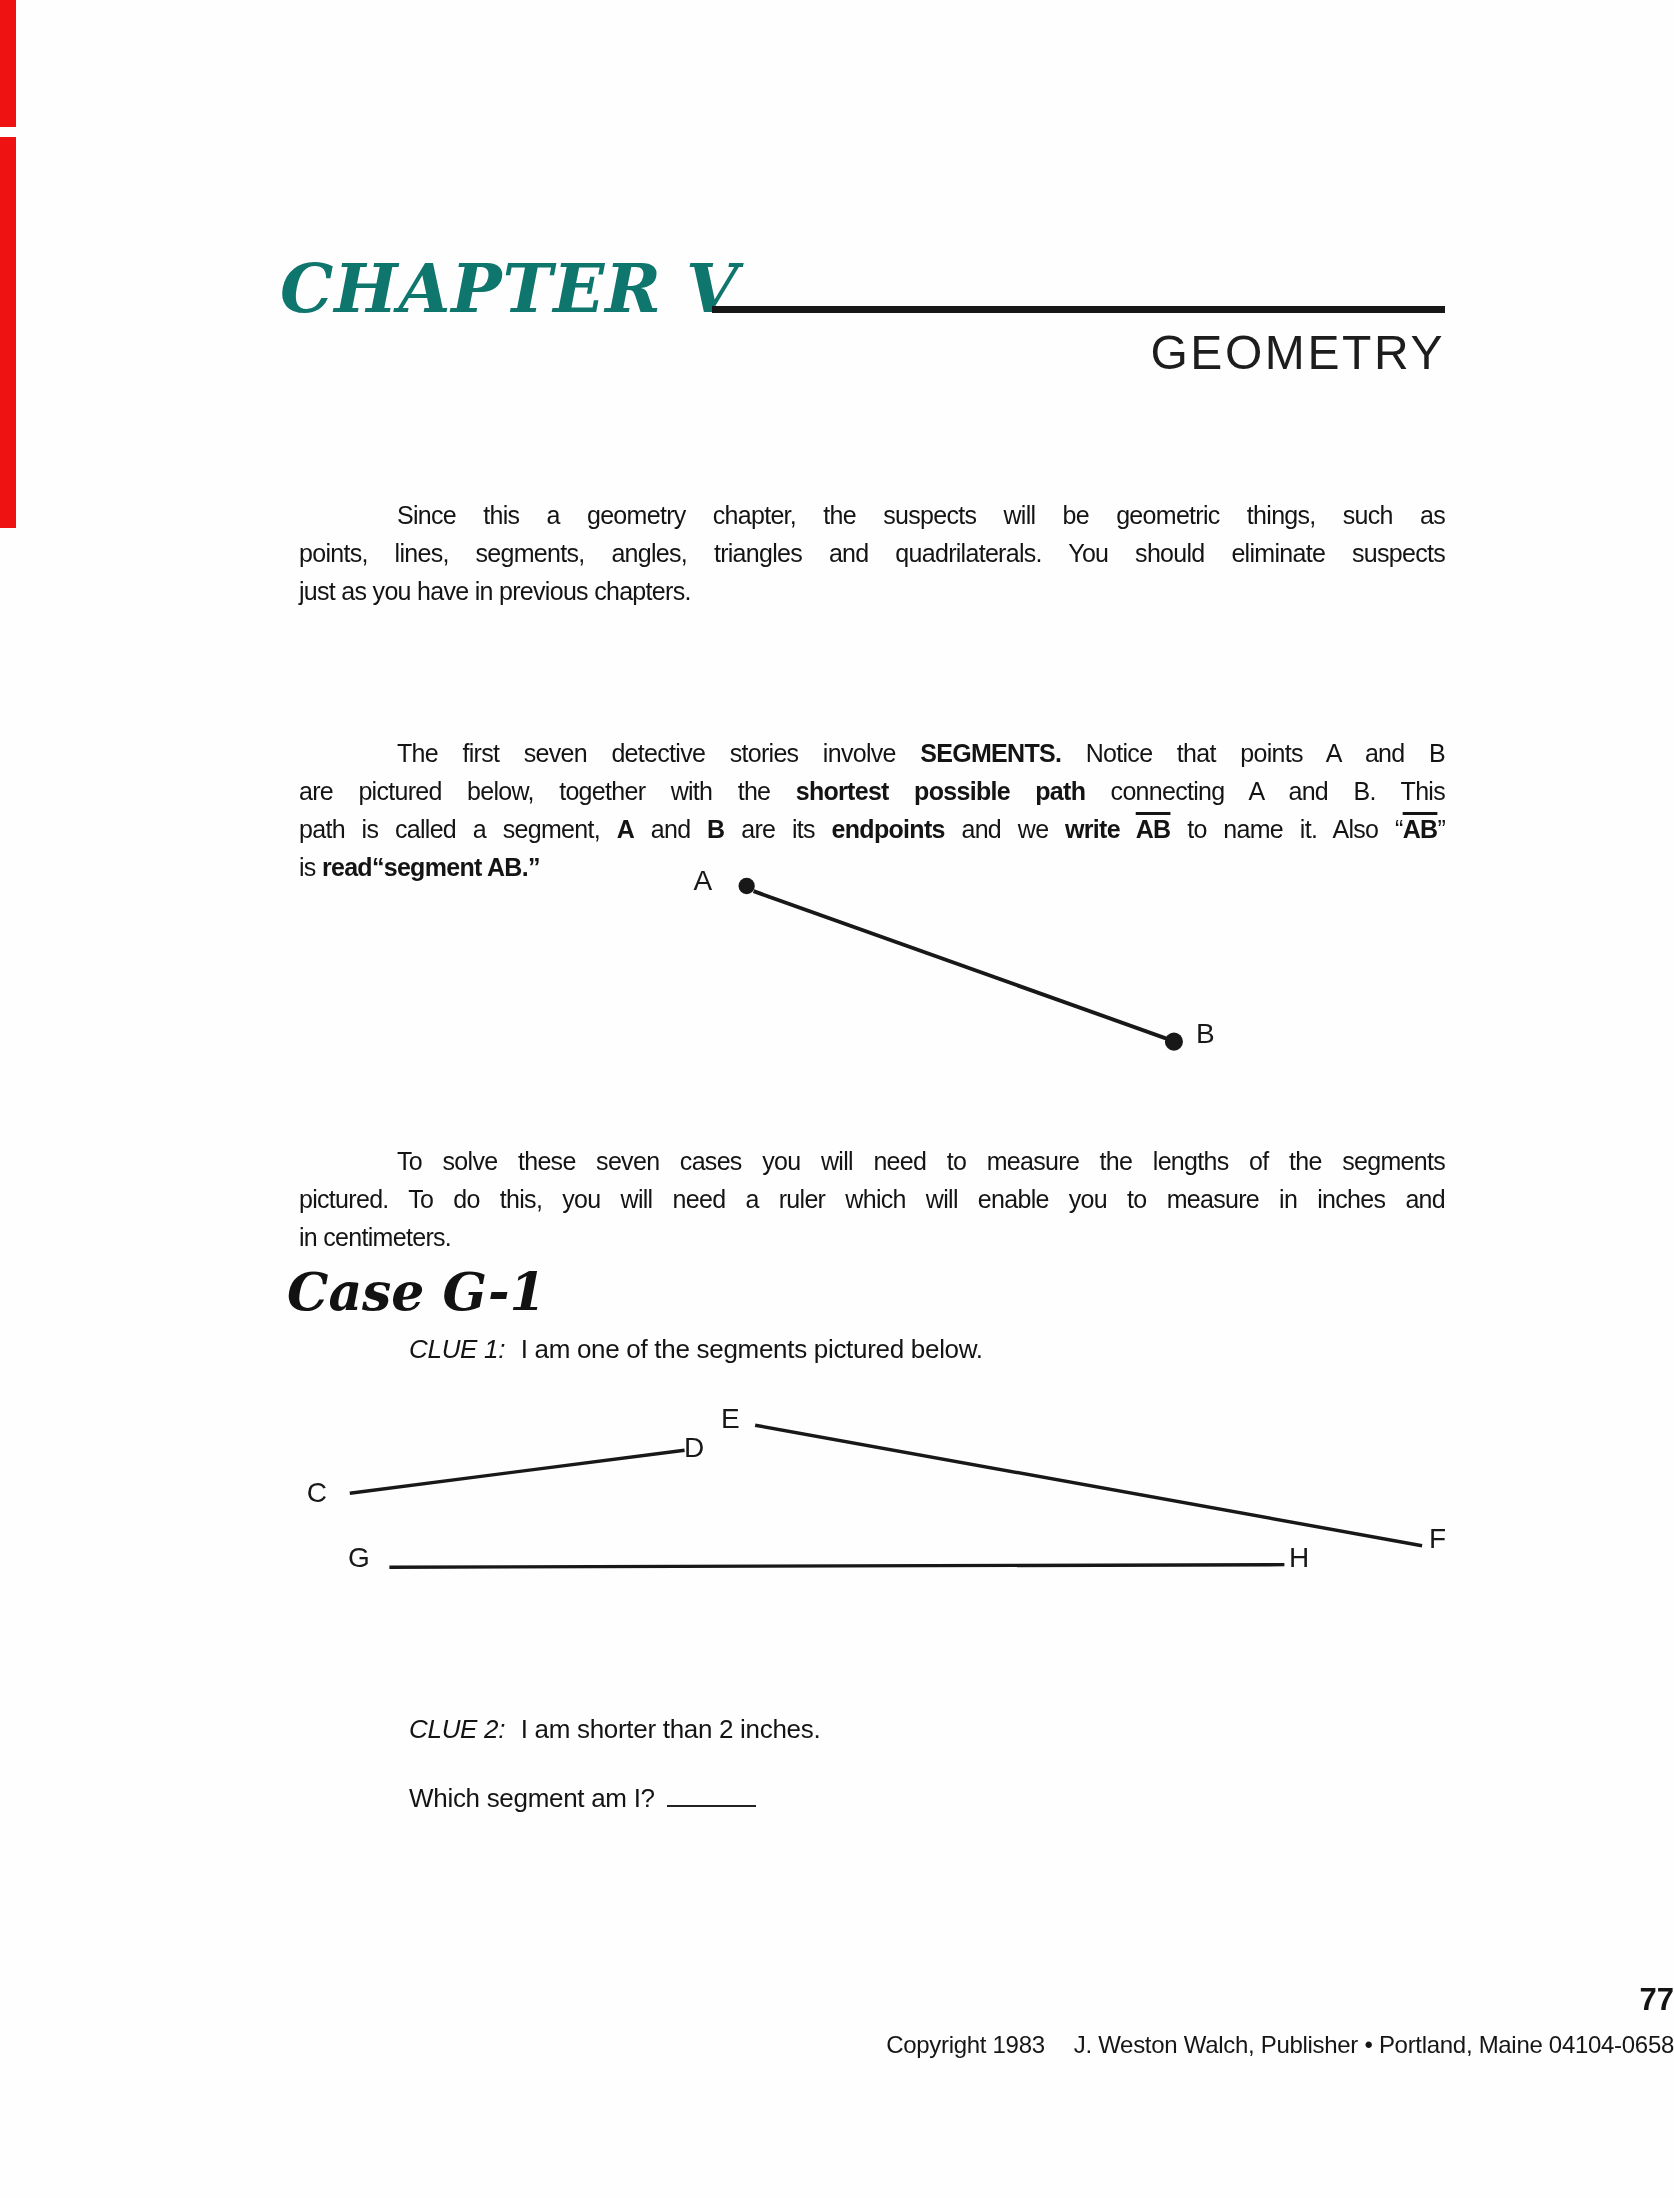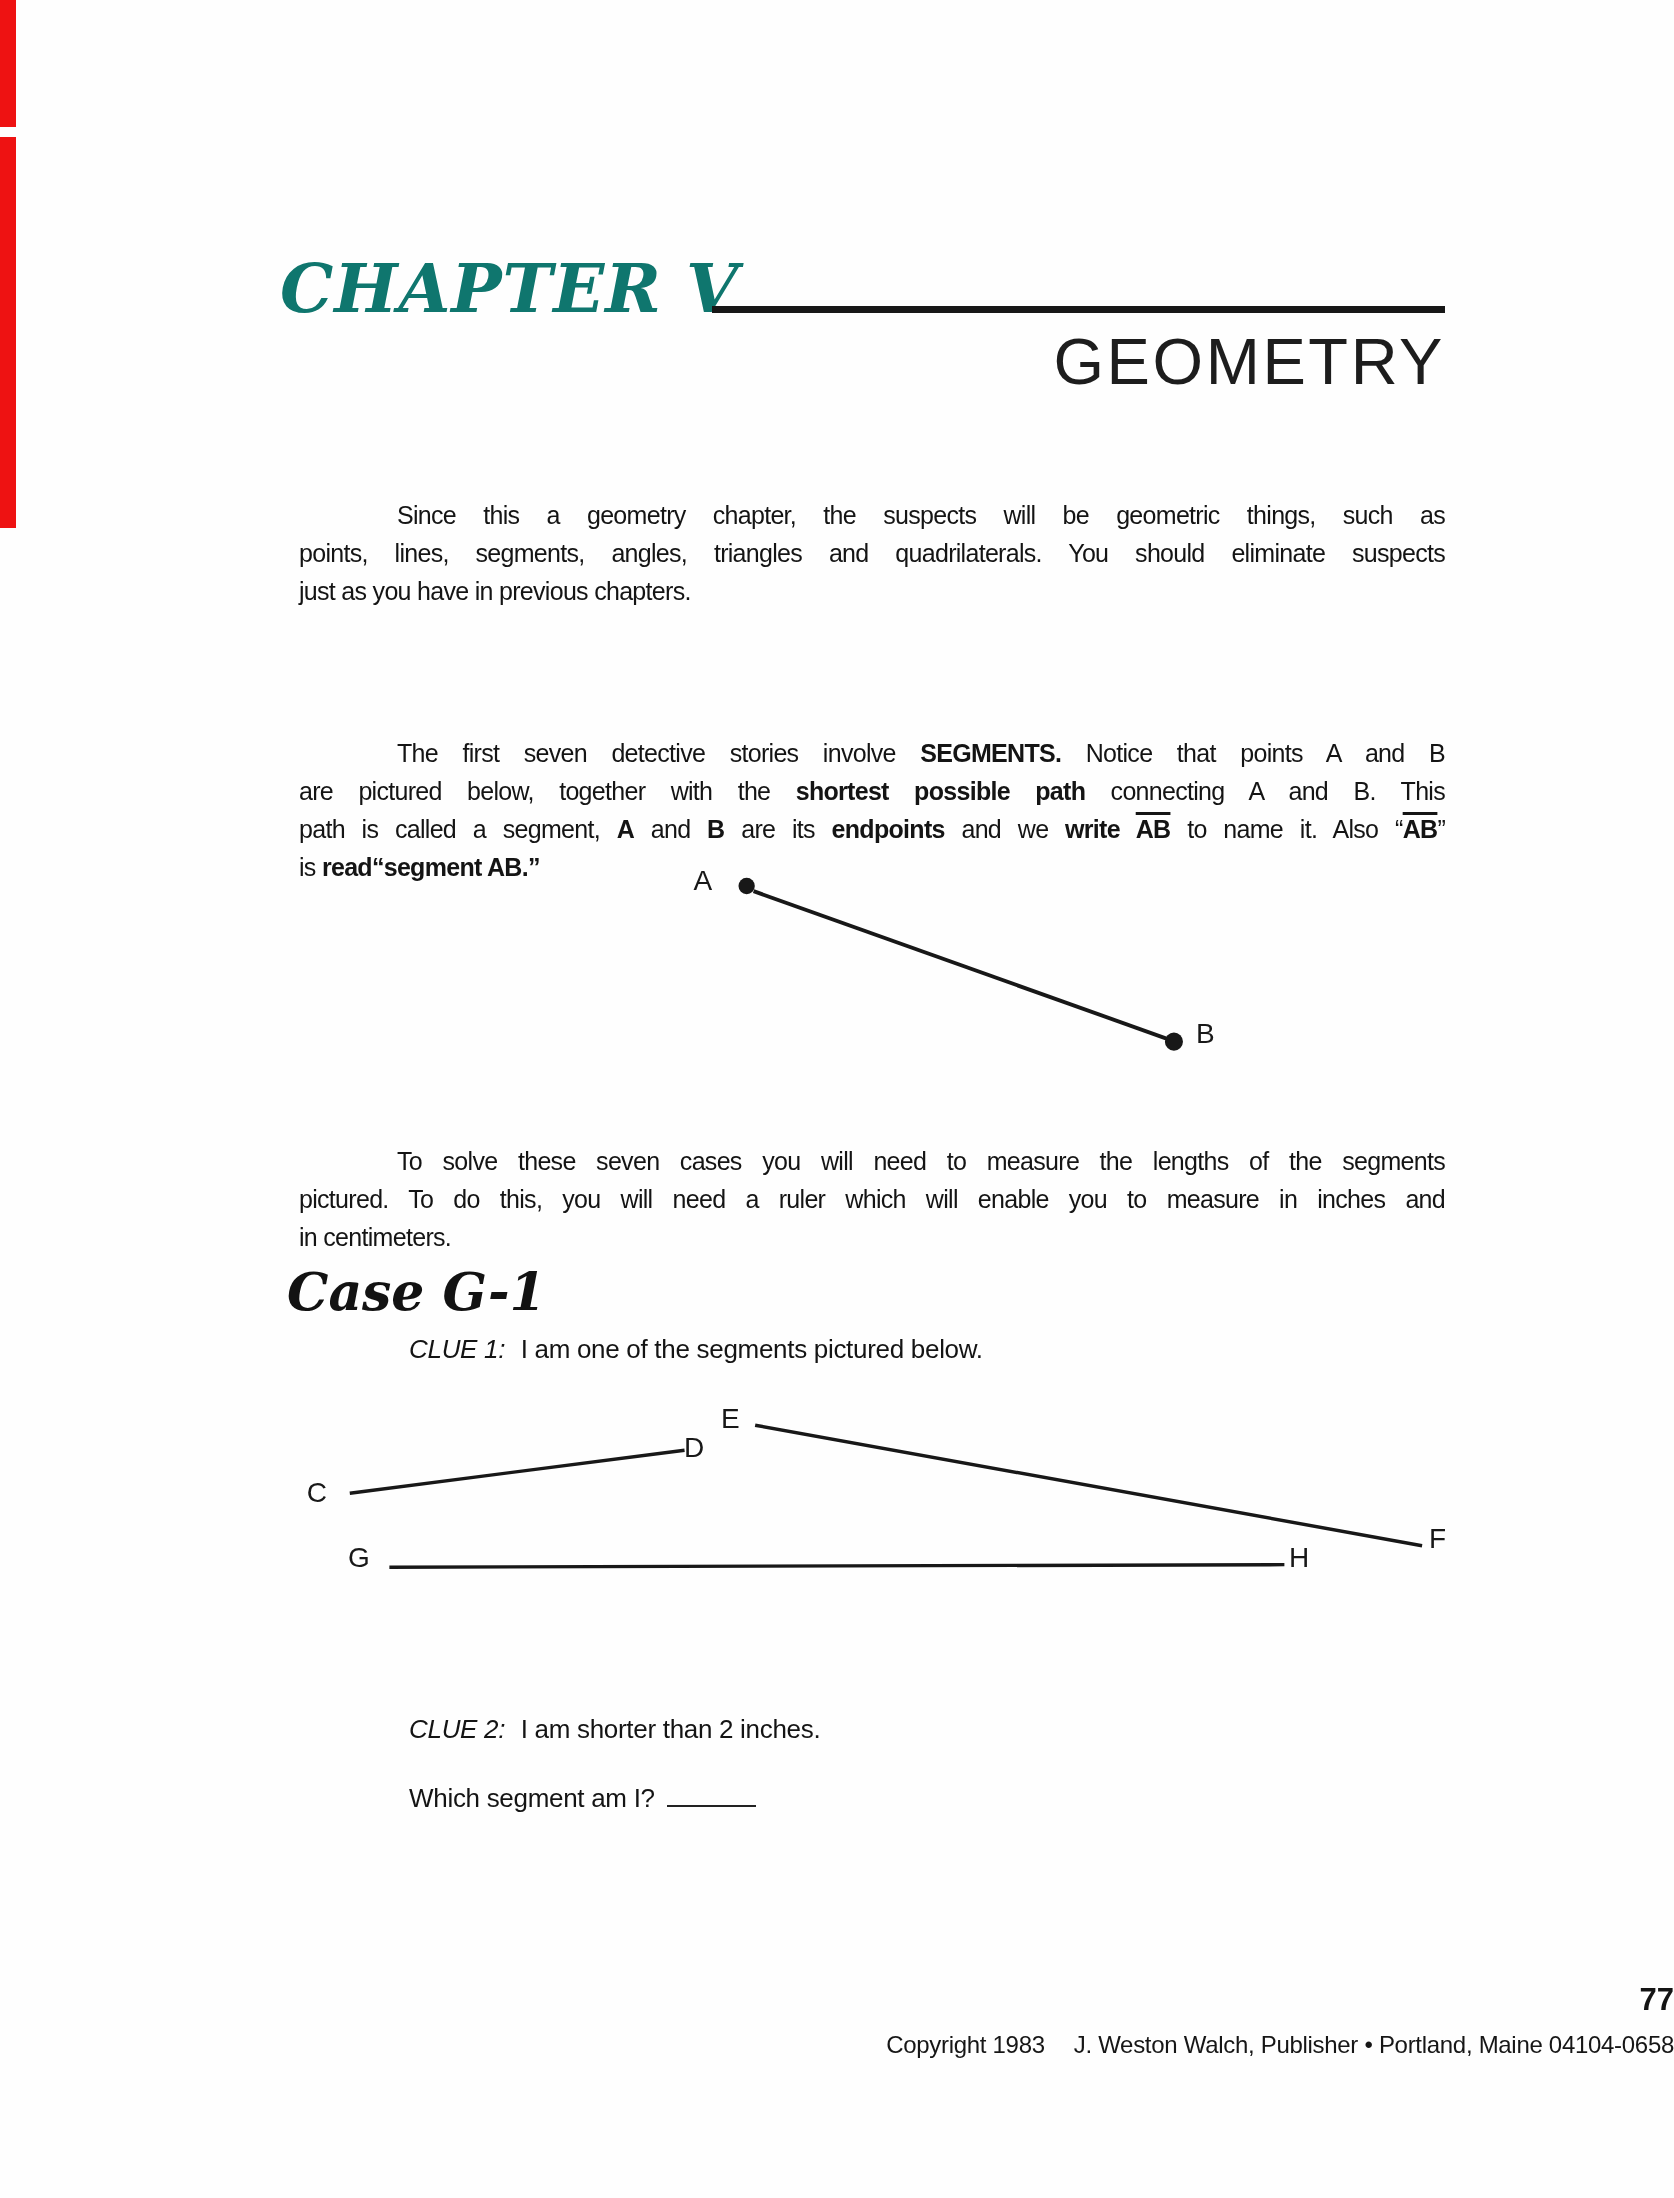--- a/index.html
+++ b/index.html
@@ -20,21 +20,21 @@
   .chapter-title {
     position: absolute; left: 280px; top: 255px;
     font-family: "DejaVu Serif", serif;
     font-style: italic; font-weight: 700;
     font-size: 67px; line-height: 1; color: #0f766e;
     letter-spacing: 0.9px; white-space: nowrap;
   }
   .title-rule { position: absolute; left: 712px; top: 306px; width: 733px; height: 6.9px; background: #171717; }
   .chapter-subtitle {
     position: absolute; left: 299px; top: 329px; width: 1146px;
-    text-align: right; font-size: 65px; line-height: 1;
+    text-align: right; font-size: 48px; line-height: 1;
     letter-spacing: 2.6px; color: #1d1d1d; white-space: nowrap;
   }
 
   
   .para { position: absolute; left: 299px; width: 1146px; font-size: 25px; line-height: 38px; letter-spacing: -0.7px; color: #141414; }
   .ln { width: 100%; }
   .jl { text-align: justify; text-align-last: justify; }
   .ind { text-indent: 98px; margin-top: 18px; }
   b, .bb { font-weight: 700; }
   .ov { text-decoration: overline; text-decoration-thickness: 2.6px; }

